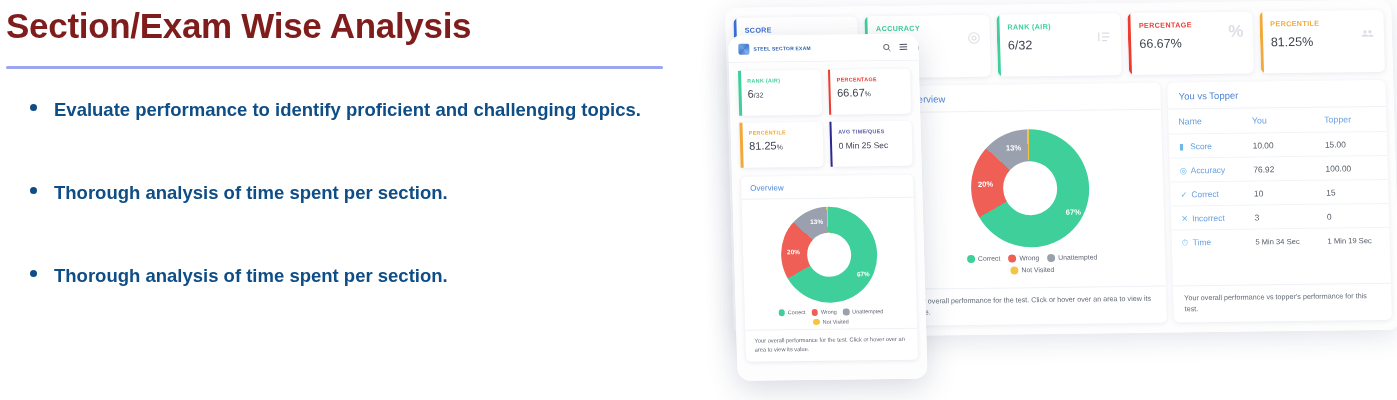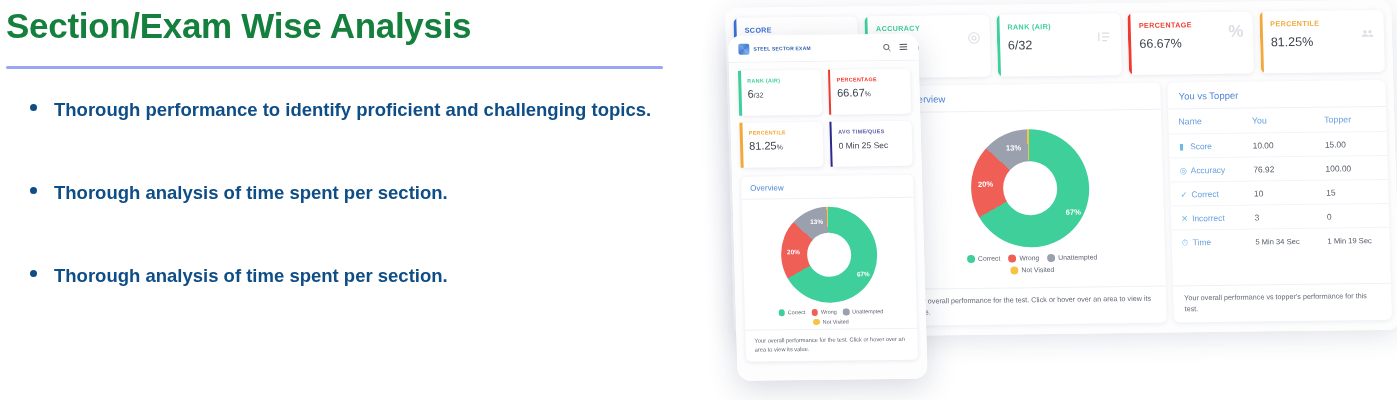--- a/index.html
+++ b/index.html
@@ -7,21 +7,21 @@
     width:1397px;height:400px;overflow:hidden;background:#ffffff;
     font-family:"Liberation Sans", sans-serif;position:relative;
   }
   .stage{position:absolute;inset:0;}
 
   
   .left{position:absolute;left:0;top:0;width:700px;height:400px;}
   .page-title{
     position:absolute;left:6px;top:6px;
     font-size:35px;font-weight:bold;letter-spacing:-.3px;
-    color:#15803d;white-space:nowrap;
+    color:#7f1d1d;white-space:nowrap;
   }
   .title-rule{
     position:absolute;left:6px;top:66px;width:657px;height:3px;
     background:#9aa6f2;border-radius:2px;
   }
   .bullets{position:absolute;left:22px;top:92px;width:680px;}
   .bullet{position:relative;padding-left:32px;color:#0e4d86;
           font-size:18.5px;font-weight:bold;line-height:1.9;}
   .bullet::before{
     content:"";position:absolute;left:8px;top:12px;
@@ -145,21 +145,21 @@
 </style>
 </head>
 <body>
 
 <div class="stage">
 
   <div class="left">
     <div class="page-title">Section/Exam Wise Analysis</div>
     <div class="title-rule"></div>
     <div class="bullets">
-      <div class="bullet b1">Thorough performance to identify proficient and challenging topics.</div>
+      <div class="bullet b1">Evaluate performance to identify proficient and challenging topics.</div>
       <div class="bullet b2">Thorough analysis of time spent per section.</div>
       <div class="bullet b3">Thorough analysis of time spent per section.</div>
     </div>
   </div>
 
   <div class="mock">
 
     <div class="desk">
       <div class="desk-inner">
 

